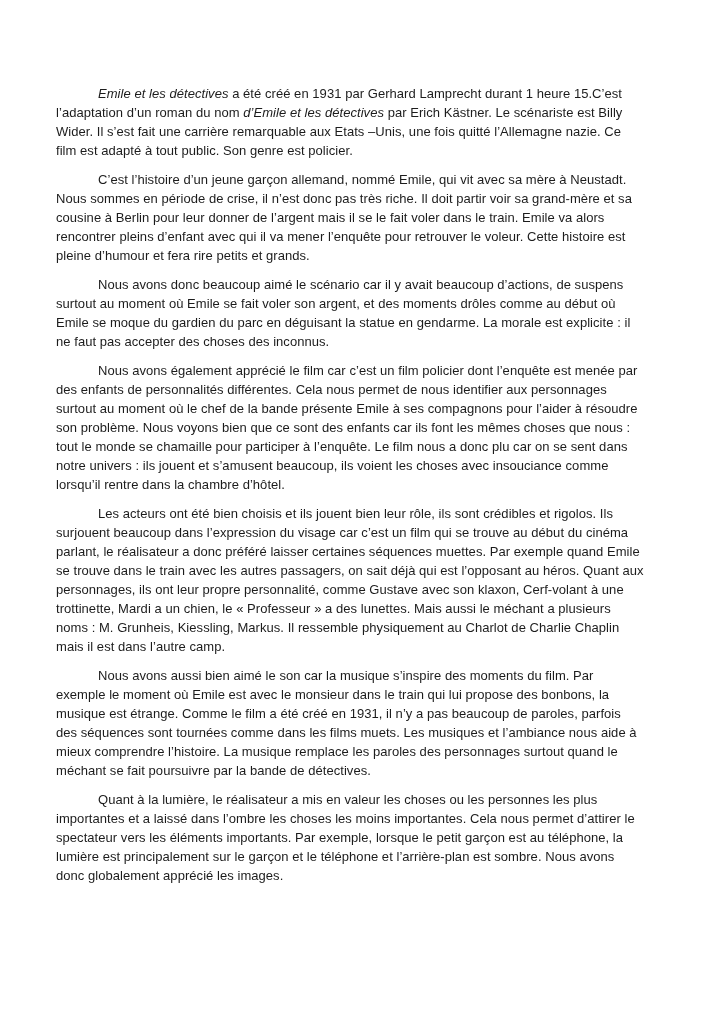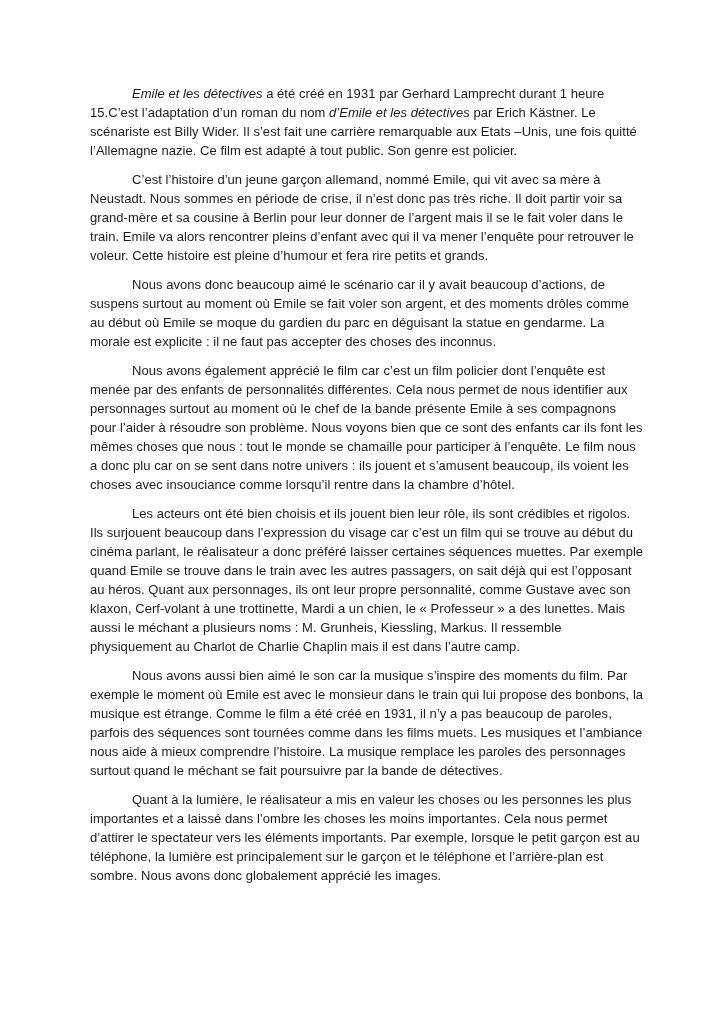--- a/index.html
+++ b/index.html
@@ -5,21 +5,21 @@
   html, body {
     margin: 0;
     padding: 0;
     background: #ffffff;
   }
   .page {
     width: 725px;
     height: 1024px;
     box-sizing: border-box;
     background: #ffffff;
-    padding: 84px 80px 0 90px;
+    padding: 84px 80px 0 56px;
     font-family: "Liberation Sans", "DejaVu Sans", sans-serif;
     color: #1c1c1c;
     overflow: hidden;
   }
   .para {
     margin: 0 0 10px 0;
     font-size: 13px;
     line-height: 19px;
     text-indent: 42px;
     text-align: left;

